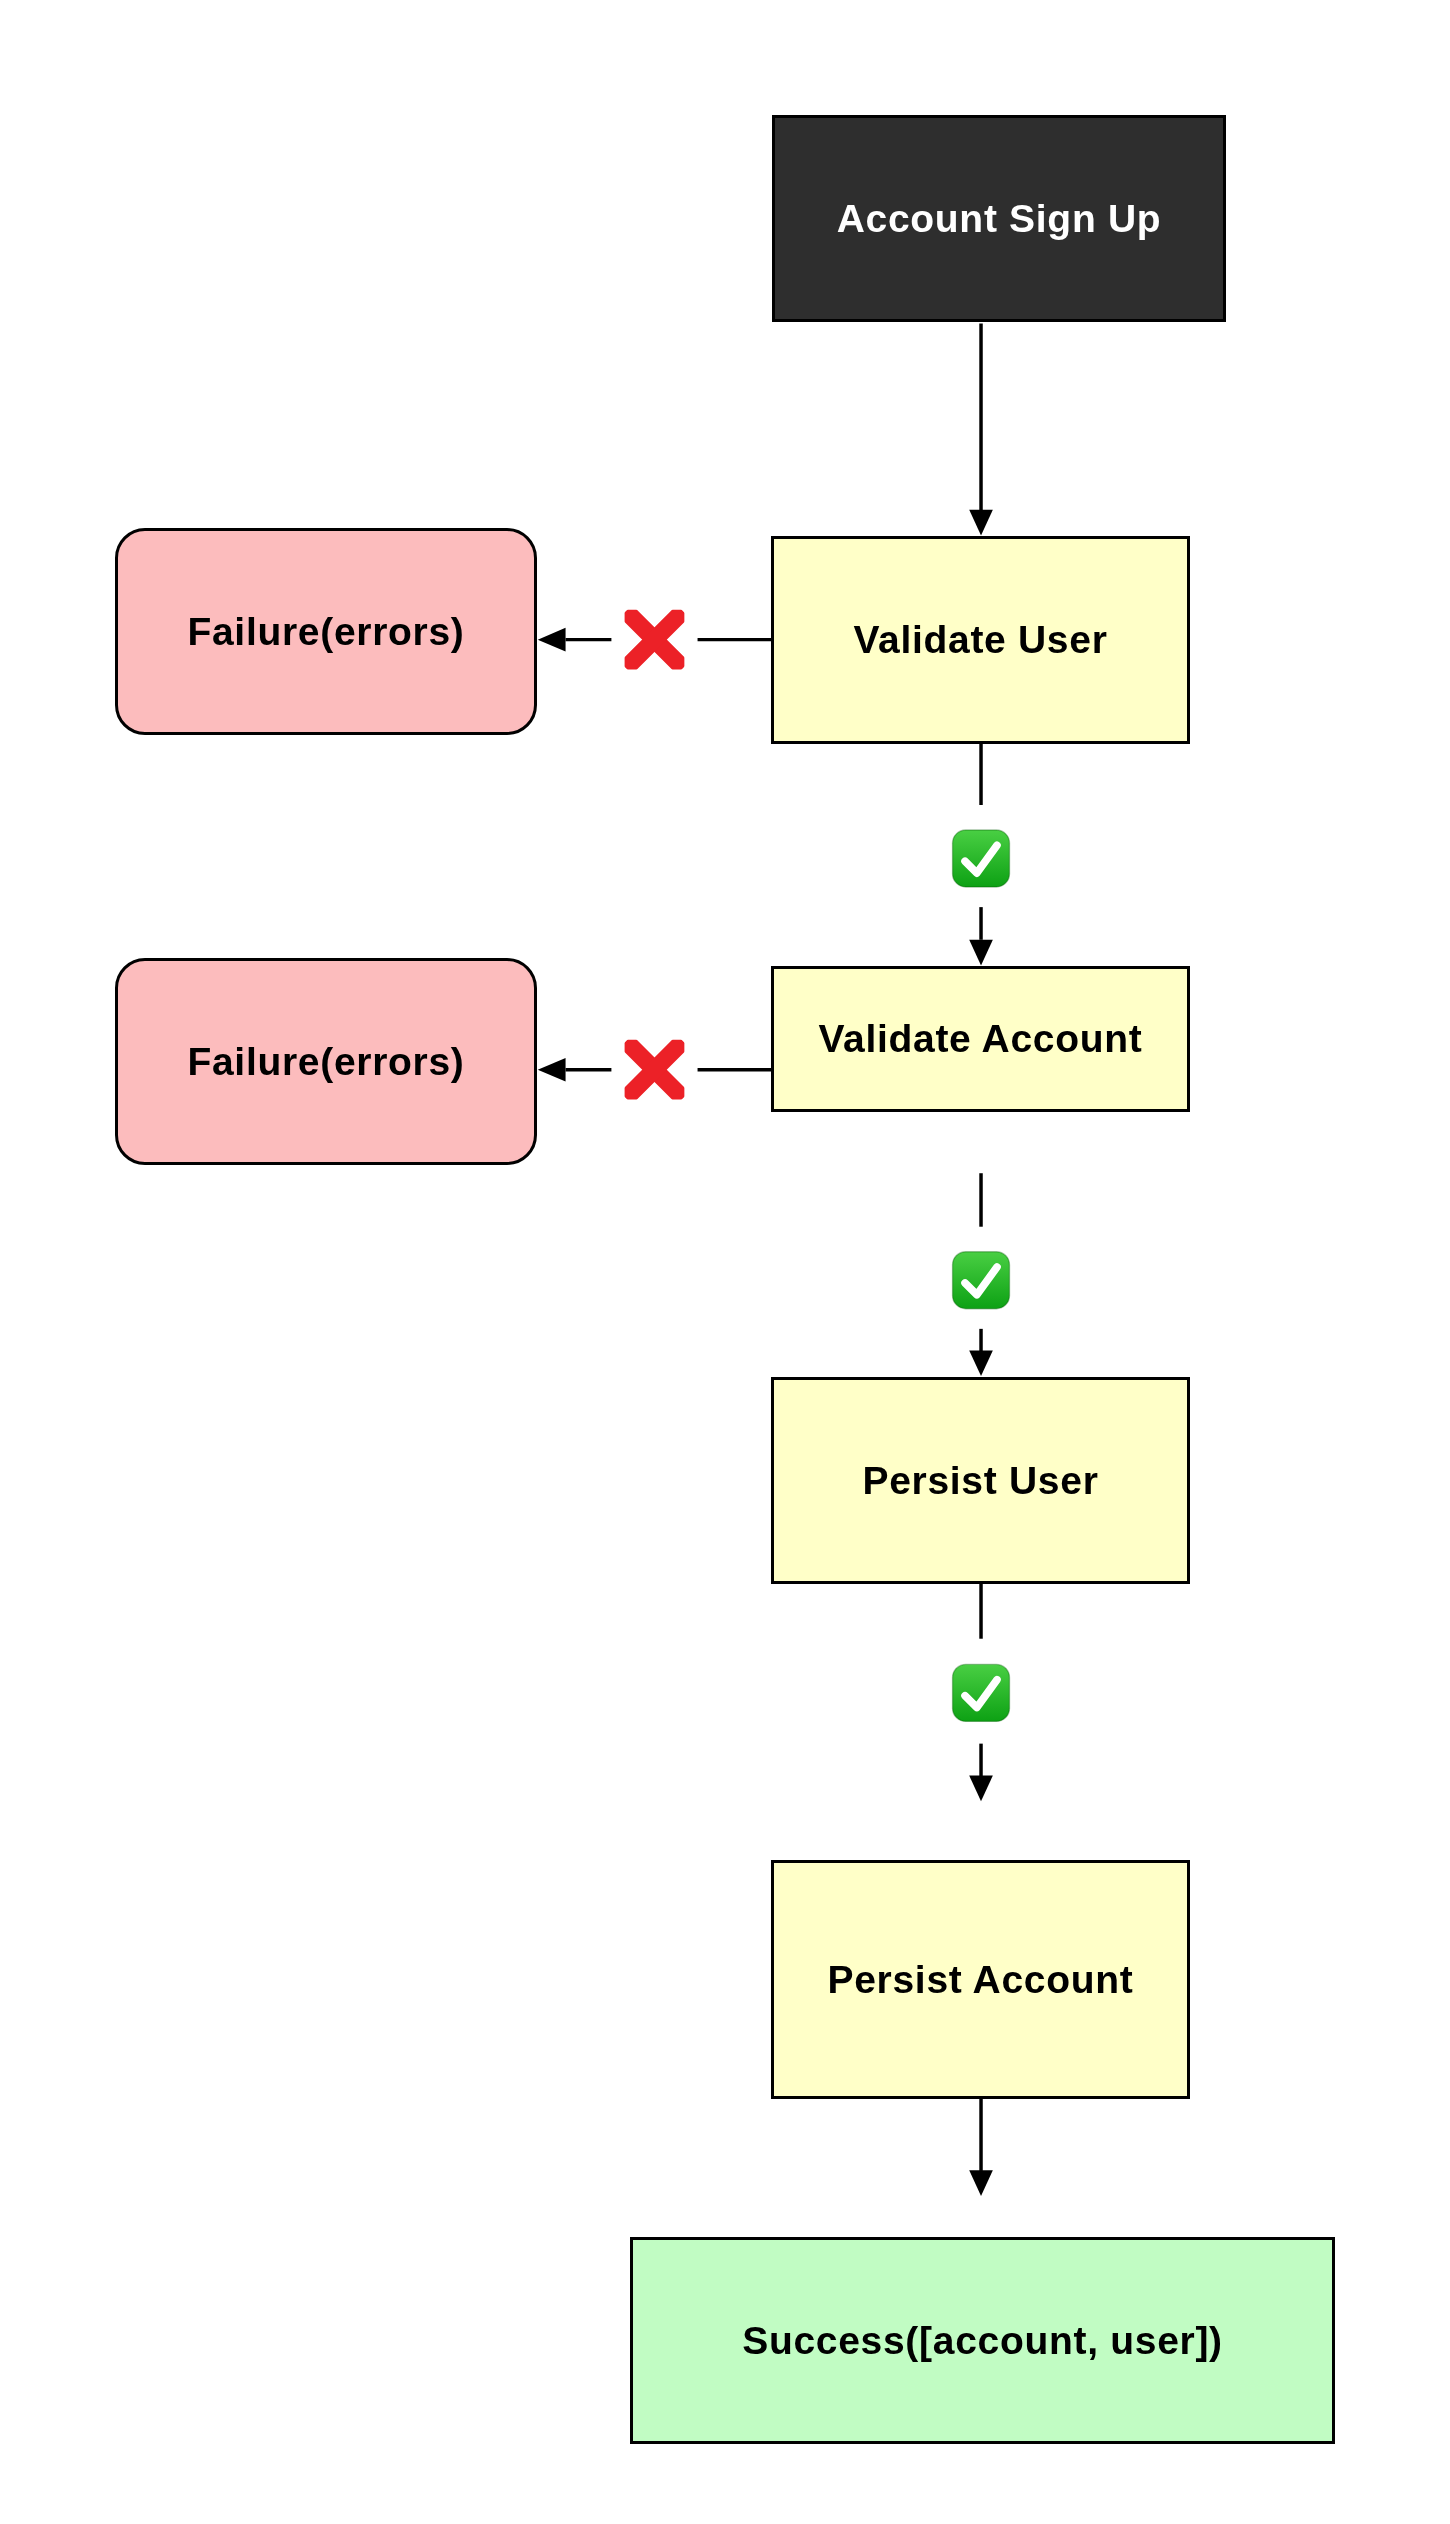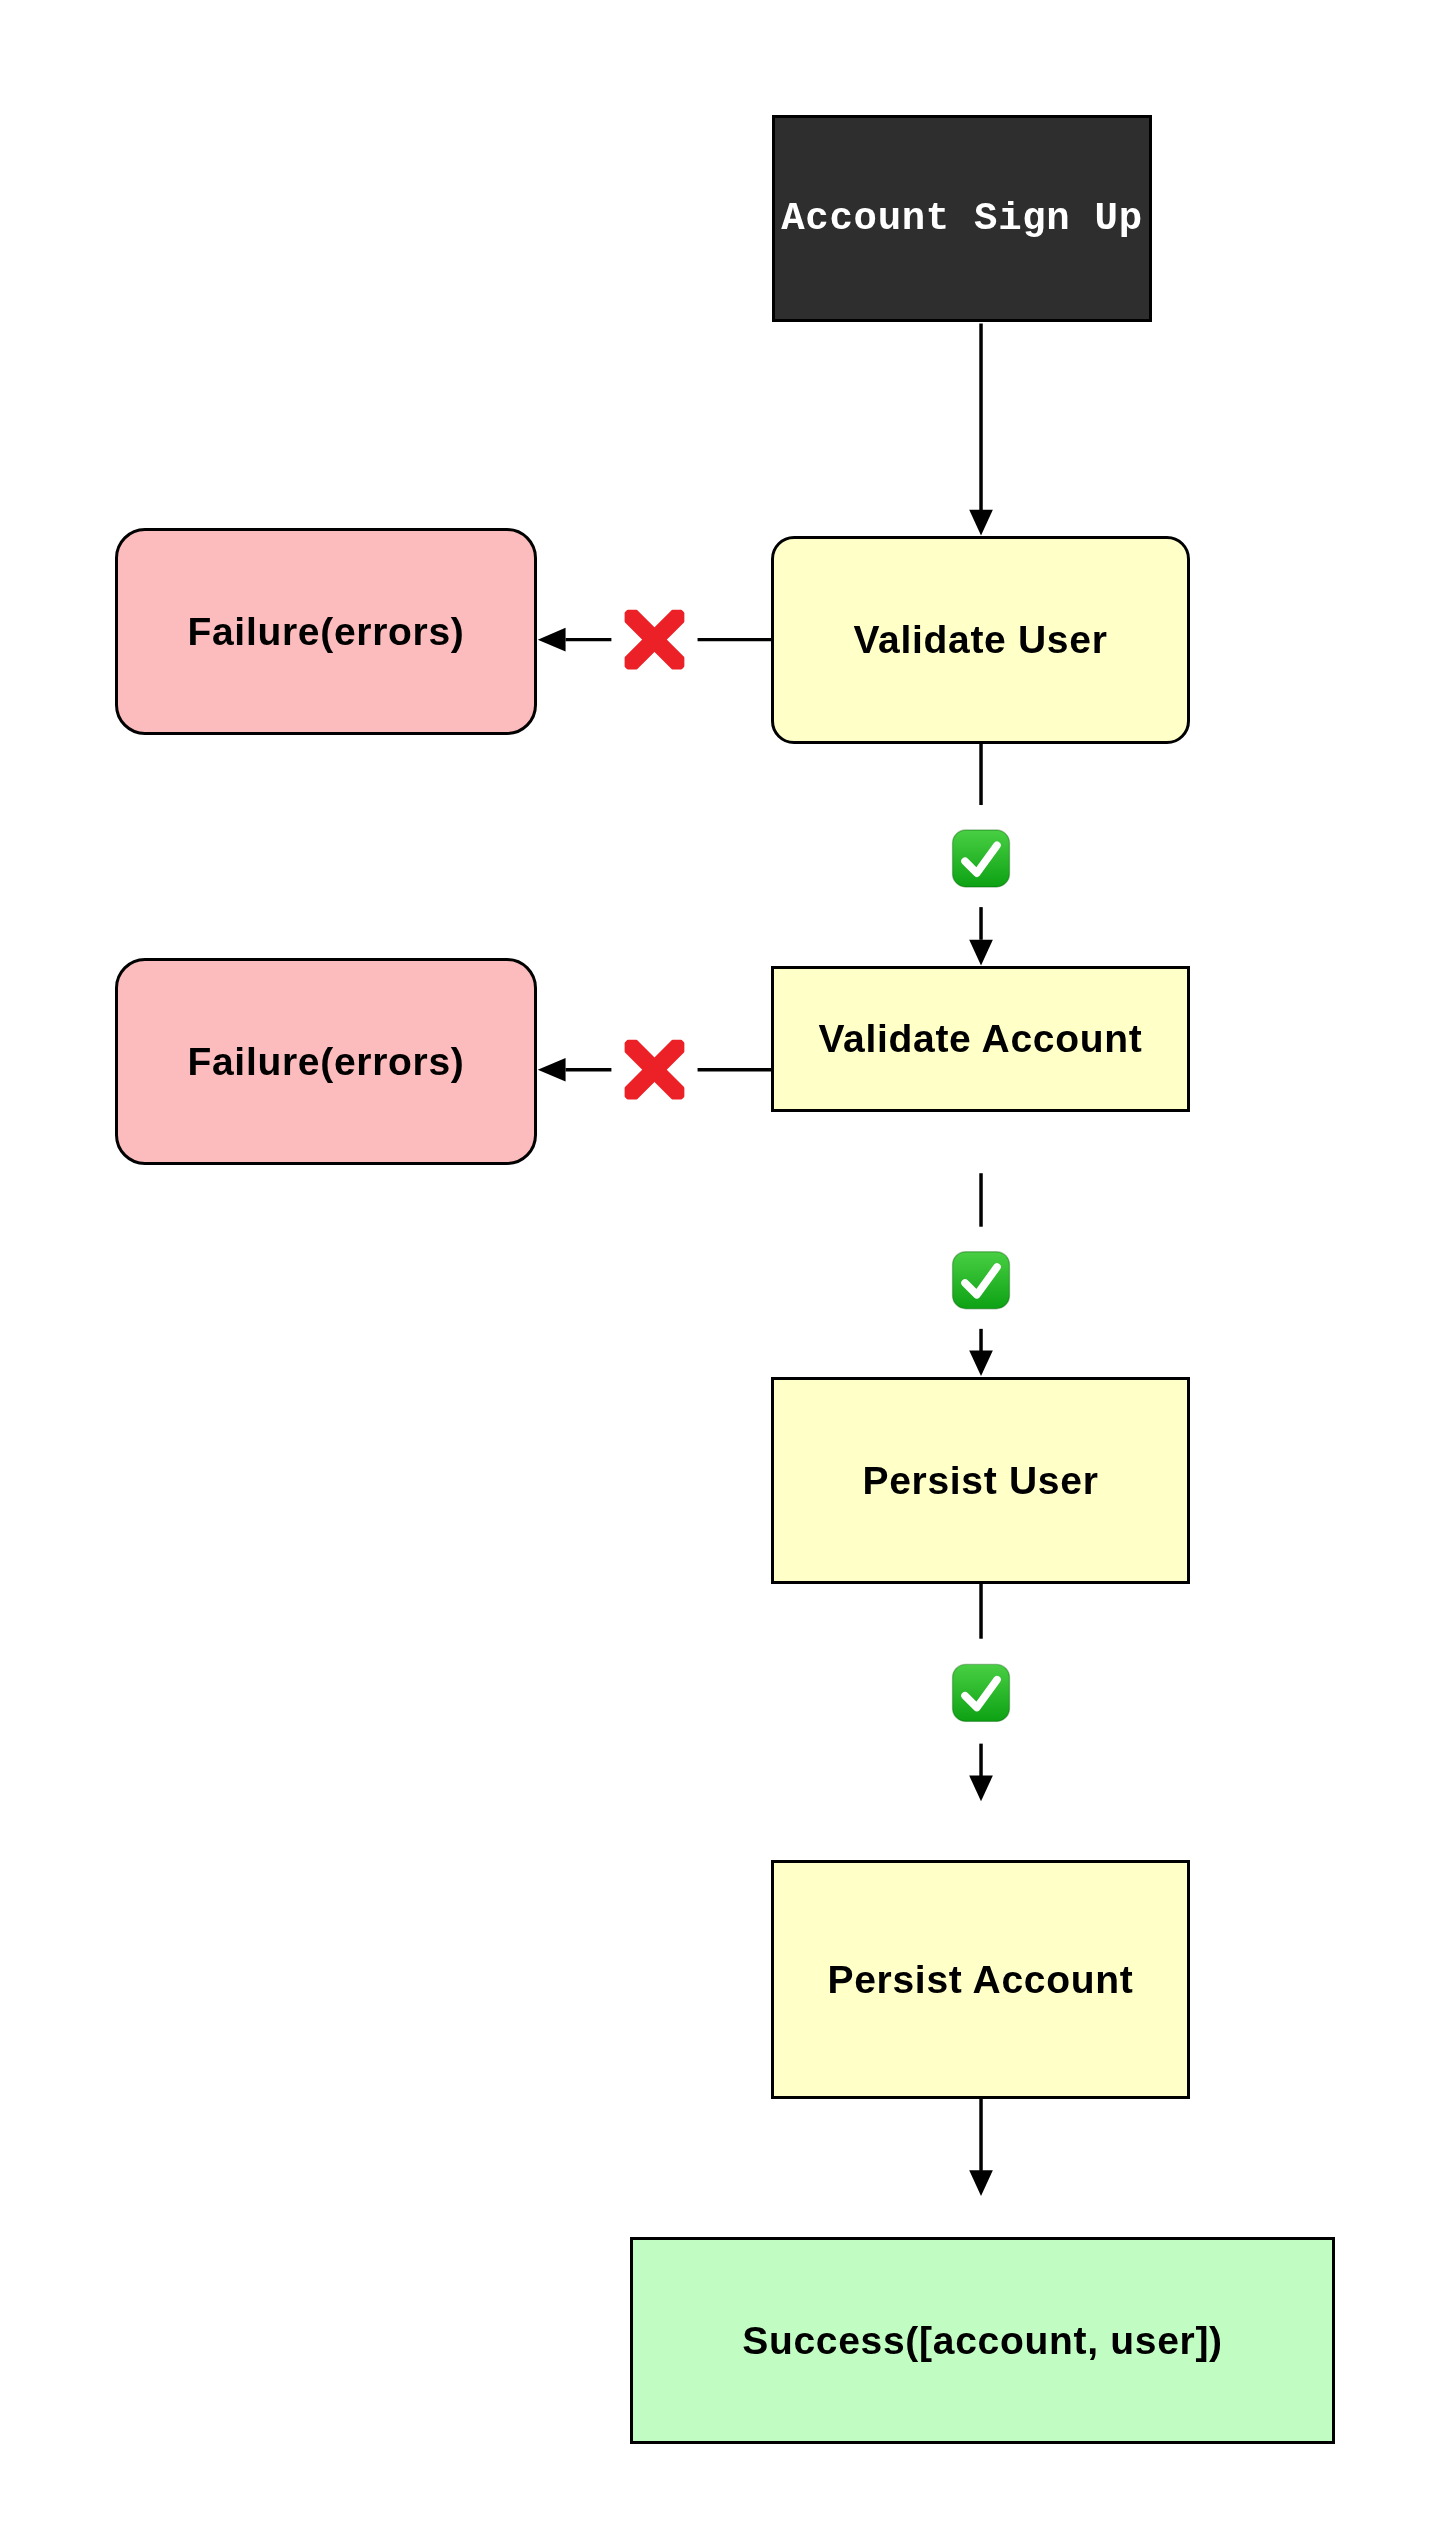--- a/index.html
+++ b/index.html
@@ -104,25 +104,25 @@
       <line class="shaft" x1="1412" y1="2509" x2="1412" y2="2556"></line>
       <polygon class="head" points="1412,2592 1395,2555 1429,2555"></polygon>
     </g>
 
     <g>
       <line class="shaft" x1="1412" y1="2891" x2="1412" y2="3124"></line>
       <polygon class="head" points="1412,3160 1395,3123 1429,3123"></polygon>
     </g>
   </svg>
 
-  <div class="node start" style="left:772px; top:115px; width:380px; height:207px;font-family:Liberation Mono, monospace;">Account Sign Up</div>
+  <div class="node start" style="left:772px; top:115px; width:454px; height:207px;">Account Sign Up</div>
 
   <div class="node failure" style="left:115px; top:528px; width:422px; height:207px;">Failure(errors)</div>
 
-  <div class="node process" style="left:771px; top:536px; width:419px; height:208px;border-radius:23px;">Validate User</div>
+  <div class="node process" style="left:771px; top:536px; width:419px; height:208px;">Validate User</div>
 
   <div class="node failure" style="left:115px; top:958px; width:422px; height:207px;">Failure(errors)</div>
 
   <div class="node process" style="left:771px; top:966px; width:419px; height:146px;">Validate Account</div>
 
   <div class="node process" style="left:771px; top:1377px; width:419px; height:207px;">Persist User</div>
 
   <div class="node process" style="left:771px; top:1860px; width:419px; height:239px;">Persist Account</div>
 
   <div class="node success" style="left:630px; top:2197px; width:705px; height:207px;margin-top:40px;">Success([account, user])</div>

